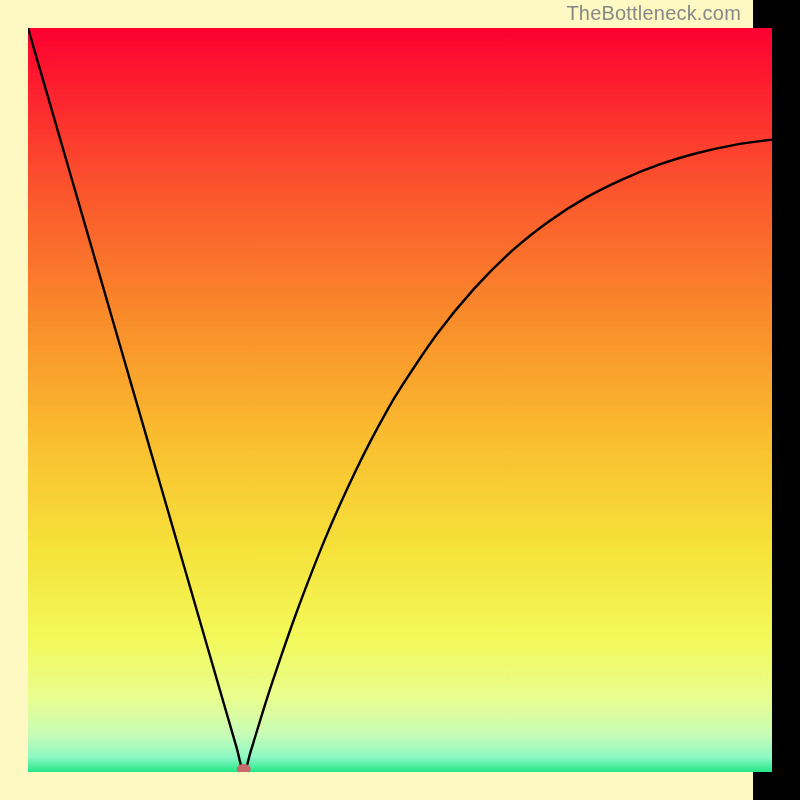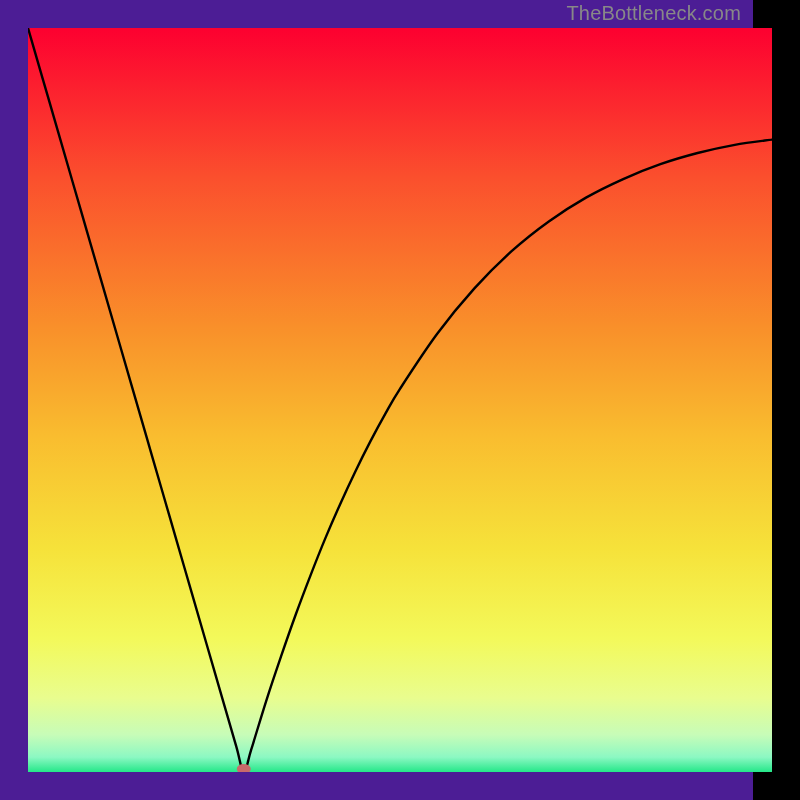--- a/index.html
+++ b/index.html
@@ -8,21 +8,21 @@
     width: 800px;
     height: 800px;
     background: #000;
     font-family: Arial, Helvetica, sans-serif;
     overflow: hidden;
   }
   .outer {
     position: relative;
     width: 753px;
     height: 800px;
-    background: #4c1d95;
+    background: #fef9c3;
   }
   .attribution {
     position: absolute;
     top: 2px;
     right: 12px;
     color: #888;
     font-size: 20px;
     font-weight: 500;
     letter-spacing: 0.2px;
   }

